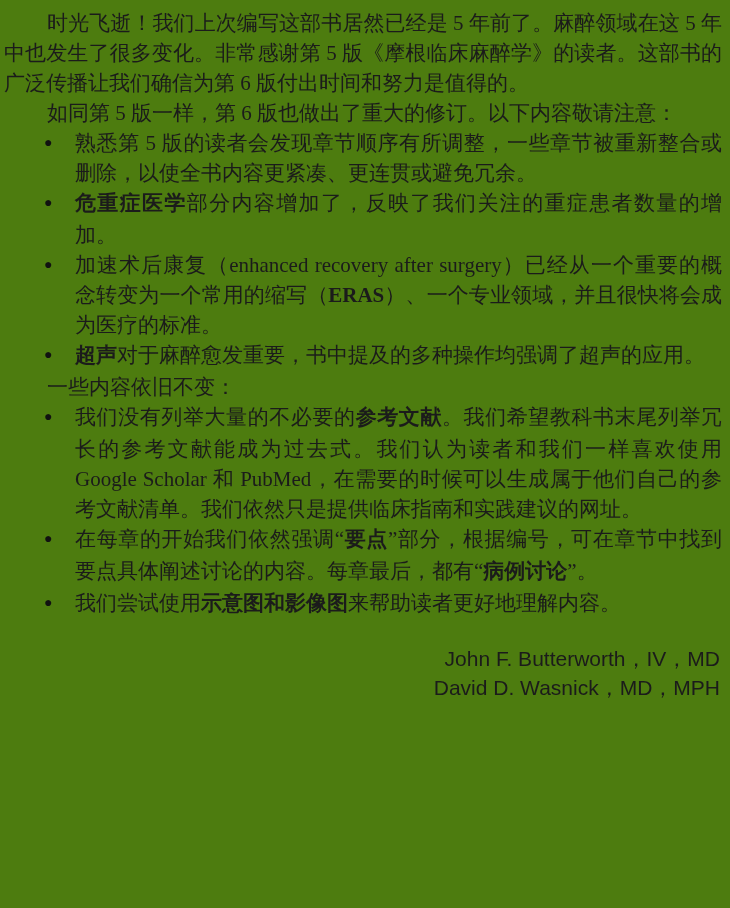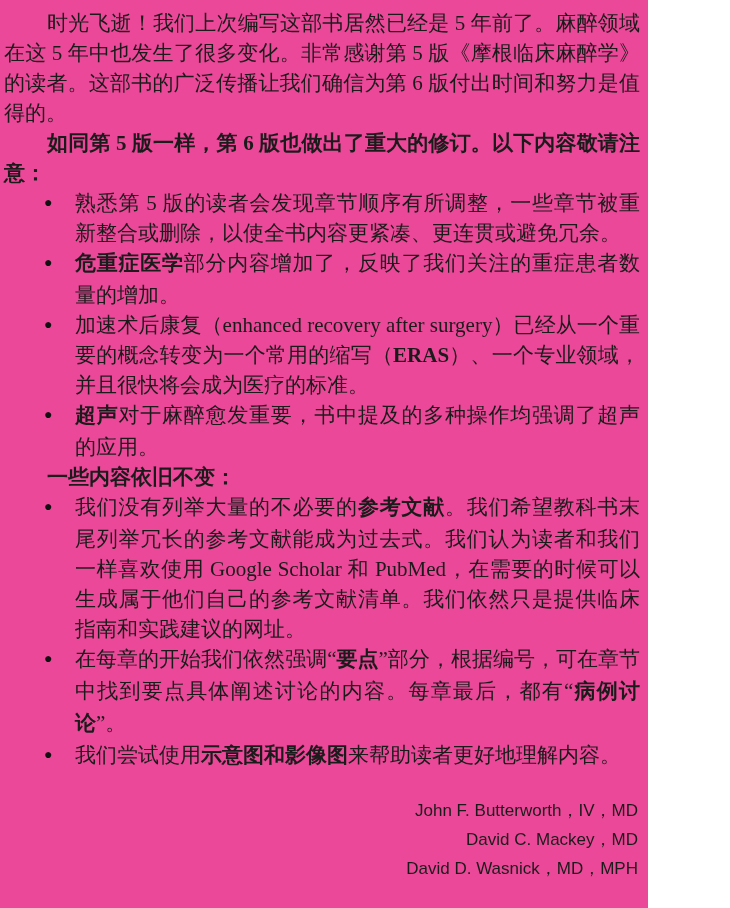--- a/index.html
+++ b/index.html
@@ -2,37 +2,37 @@
 <html lang="zh"><head>
 <meta charset="utf-8">
 <style>
   html, body {
     margin: 0;
     padding: 0;
     background: #ffffff;
   }
   .page {
     position: relative;
-    width: 648px;
+    width: 730px;
     height: 908px;
     box-sizing: border-box;
     padding: 8px 8px 0 4px;
     overflow: hidden;
-    background: #ec4899;
+    background: #4d7c0f;
     color: #1b1b1b;
     font-family: "Liberation Serif", "DejaVu Serif", serif;
     font-size: 21px;
     line-height: 30px;
   }
   p.para {
     margin: 0;
     text-align: justify;
   }
   .indent { text-indent: 2.05em; }
-  .mt { margin-top: 30px; font-weight: bold; }
+  .mt { margin-top: 30px; }
 
   ul.blist {
     list-style: none;
     margin: 0;
     padding: 0;
   }
   li.bitem { display: flex; }
   .bullet {
     flex: 0 0 71px;
     box-sizing: border-box;
@@ -52,21 +52,21 @@
     font-weight: 700;
   }
   
   .bserif { font-weight: 700; }
 
   .signatures {
     margin-top: 24px;
     padding-right: 2px;
     text-align: right;
     font-family: "Liberation Sans", "DejaVu Sans", sans-serif;
-    font-size: 17px;
+    font-size: 21px;
     line-height: 29px;
     color: #1b1b1b;
   }
   .sig { margin: 0; }
 </style>
 </head>
 <body>
 
 <div class="page">
 
@@ -106,17 +106,16 @@
     </li>
     <li class="bitem">
       <span class="bullet">●</span>
       <div class="li-text"><span>我们尝试使用</span><span class="hei">示意图和影像图</span><span>来帮助读者更好地理解内容。</span></div>
     </li>
   </ul>
 
 
   <div class="signatures">
     <div class="sig">John F. Butterworth，IV，MD</div>
-    <div class="sig">David C. Mackey，MD</div>
     <div class="sig">David D. Wasnick，MD，MPH</div>
   </div>
 
 </div>
 
 </body></html>

